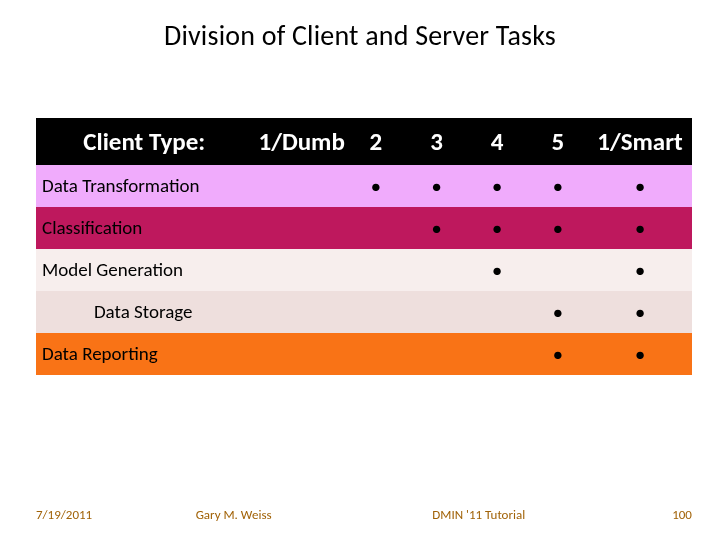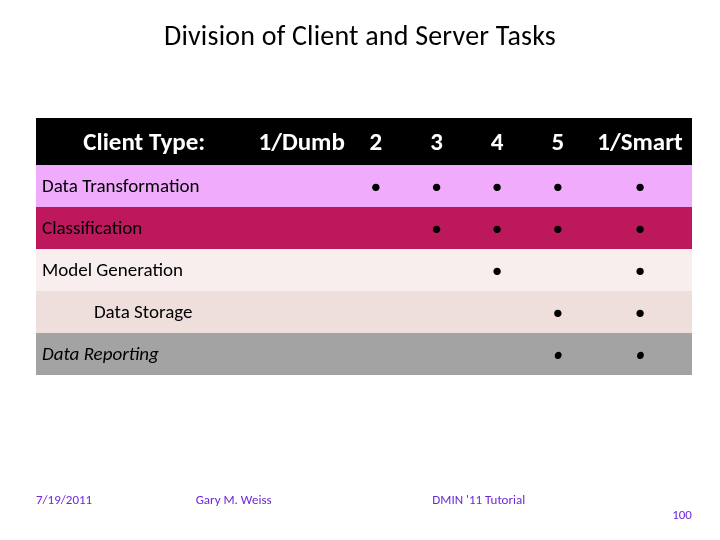--- a/index.html
+++ b/index.html
@@ -67,39 +67,39 @@
   }
   td.rowlabel {
     text-align: left;
     padding-left: 6px;
   }
   tr.r0 td { background: #eedfdd; }
   tr.r1 td { background: #f0abfc; }
   tr.r2 td { background: #be185d; }
   tr.r3 td { background: #f7eeed; }
   tr.r4 td { background: #eedfdd; text-align: center; }
-  tr.r5 td { background: #a3a3a3; font-style: italic; }
+  tr.r5 td { background: #f97316; }
   .dot {
     font-size: 16px;
     line-height: 1;
   }
   .footer {
     position: absolute;
     bottom: 18px;
     left: 36px;
     right: 28px;
     font-size: 13px;
-    color: #6d28d9;
+    color: #a16207;
     display: flex;
     justify-content: space-between;
   }
   .footer .left { text-align: left; min-width: 120px;}
   .footer .mid1 { min-width: 160px; text-align: left;}
   .footer .mid2 { min-width: 160px; text-align: left; margin-left: 37px;}
-  .footer .right { text-align: right; min-width: 60px; margin-top: 15px;}
+  .footer .right { text-align: right; min-width: 60px;}
 </style>
 </head>
 <body>
 
 <div class="slide">
 
   <div class="title">Division of Client and Server Tasks</div>
 
   <div class="table-wrap">
     <table>

